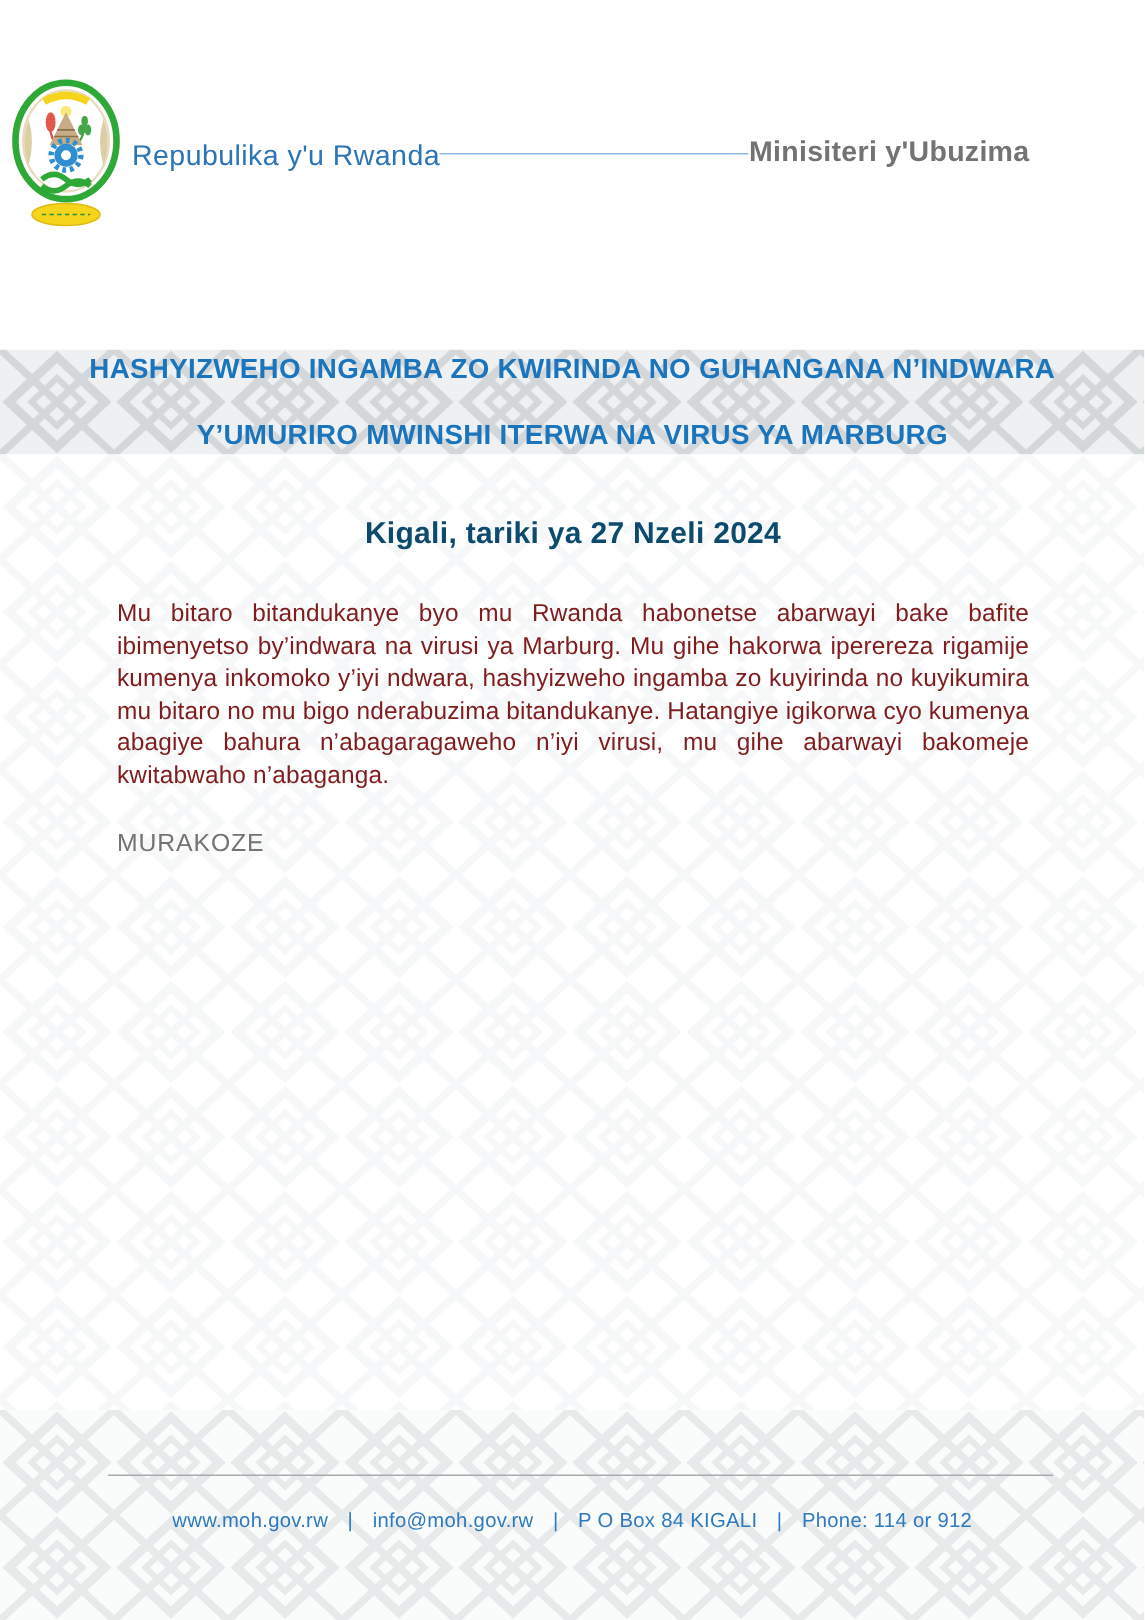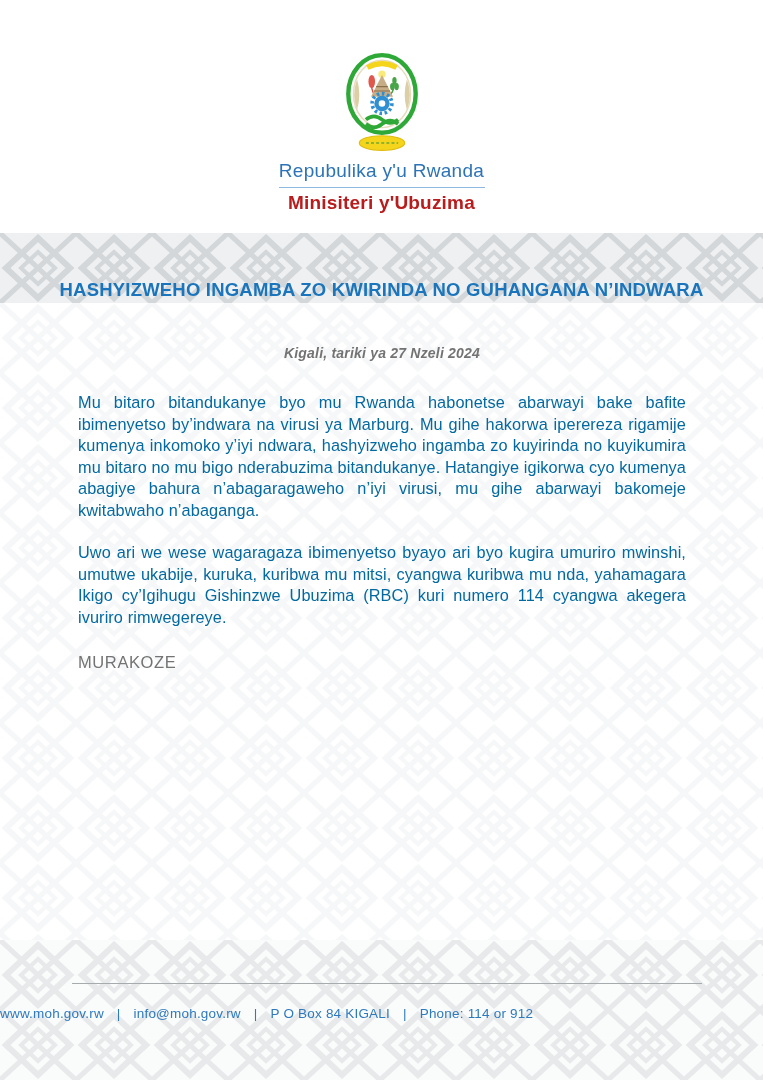--- a/index.html
+++ b/index.html
@@ -9,53 +9,53 @@
     font-family:"Liberation Sans","DejaVu Sans",sans-serif;
     -webkit-font-smoothing:antialiased;
   }
   .pat-layer{position:absolute;left:0;width:763px;pointer-events:none;}
   #pat-banner{top:233px;height:70px;}
   #pat-mid{top:303px;height:637px;opacity:.5;}
   #pat-bottom{top:940px;height:140px;}
 
   .letterhead{
     position:absolute;top:50px;left:0;width:763px;
-    display:flex;flex-direction:column;align-items:center;z-index:2;
+    display:flex;align-items:center;z-index:2;
   }
   .republic-label{
     margin-top:6px;color:#2d74b7;font-size:19px;font-weight:400;letter-spacing:.3px;
   }
   .lh-rule{width:206px;height:1px;background:#8db9e0;margin:5px 0 4px 0;}
-  .ministry-label{color:#b91c1c;font-size:19px;font-weight:700;letter-spacing:.2px;}
+  .ministry-label{color:#737373;font-size:19px;font-weight:700;letter-spacing:.2px;}
 
   .banner{
     position:absolute;top:233px;left:0;width:763px;height:70px;z-index:2;
-    display:flex;flex-direction:column;align-items:center;justify-content:flex-end;
+    display:flex;flex-direction:column;align-items:center;justify-content:space-between;
   }
   .banner-line{
     color:#1a75bc;font-weight:700;font-size:18.5px;line-height:26px;
     letter-spacing:.2px;text-align:center;white-space:nowrap;
   }
 
   .content{position:absolute;top:345px;left:78px;width:608px;z-index:2;}
   .dateline{
-    text-align:center;font-weight:700;font-size:14px;color:#737373;
-    margin:0 0 31px 0;letter-spacing:.2px;font-style:italic;
+    text-align:center;font-weight:700;font-size:20px;color:#0c4a6e;
+    margin:0 0 31px 0;letter-spacing:.2px;
   }
   .body-par{
     margin:0 0 21px 0;text-align:justify;
-    font-size:16.3px;line-height:21.5px;color:#0369a1;letter-spacing:.1px;
+    font-size:16.3px;line-height:21.5px;color:#7f1d1d;letter-spacing:.1px;
   }
   .closing{
     margin-top:25px;font-size:16.5px;color:#737373;letter-spacing:.6px;
   }
 
   .footer-rule{position:absolute;top:983px;left:72px;width:630px;height:1px;background:#a6abae;z-index:2;}
   .page-footer{
-    position:absolute;top:1006px;left:0;width:763px;text-align:left;z-index:2;
+    position:absolute;top:1006px;left:0;width:763px;text-align:center;z-index:2;
     color:#2e7abf;font-size:13.5px;font-weight:500;letter-spacing:.2px;
   }
   .page-footer .sep{margin:0 13px;color:#2e7abf;}
 </style>
 </head>
 <body>
 
 <div class="pat-layer" id="pat-banner">
   <svg width="763" height="70">
     <defs>
@@ -128,25 +128,25 @@
     <ellipse cx="60" cy="127" rx="31" ry="10" fill="#f5d41c" stroke="#dfbc10" stroke-width="1.5"></ellipse>
     <path d="M38 127 h44" stroke="#2f8f3a" stroke-width="1.5" stroke-dasharray="4 3"></path>
   </svg>
   <div class="republic-label">Repubulika y'u Rwanda</div>
   <div class="lh-rule"></div>
   <div class="ministry-label">Minisiteri y'Ubuzima</div>
 </div>
 
 <div class="banner">
   <div class="banner-line">HASHYIZWEHO INGAMBA ZO KWIRINDA NO GUHANGANA N’INDWARA</div>
+  <div class="banner-line">Y’UMURIRO MWINSHI ITERWA NA VIRUS YA MARBURG</div>
 </div>
 
 <div class="content">
   <p class="dateline">Kigali, tariki ya 27 Nzeli 2024</p>
   <p class="body-par">Mu bitaro bitandukanye byo mu Rwanda habonetse abarwayi bake bafite ibimenyetso by’indwara na virusi ya Marburg. Mu gihe hakorwa iperereza rigamije kumenya inkomoko y’iyi ndwara, hashyizweho ingamba zo kuyirinda no kuyikumira mu bitaro no mu bigo nderabuzima bitandukanye. Hatangiye igikorwa cyo kumenya abagiye bahura n’abagaragaweho n’iyi virusi, mu gihe abarwayi bakomeje kwitabwaho n’abaganga.</p>
-  <p class="body-par">Uwo ari we wese wagaragaza ibimenyetso byayo ari byo kugira umuriro mwinshi, umutwe ukabije, kuruka, kuribwa mu mitsi, cyangwa kuribwa mu nda, yahamagara Ikigo cy’Igihugu Gishinzwe Ubuzima (RBC) kuri numero 114 cyangwa akegera ivuriro rimwegereye.</p>
   <p class="closing">MURAKOZE</p>
 </div>
 
 <div class="footer-rule"></div>
 <div class="page-footer">
   <span>www.moh.gov.rw</span><span class="sep">|</span><span>info@moh.gov.rw</span><span class="sep">|</span><span>P O Box 84 KIGALI</span><span class="sep">|</span><span>Phone: 114 or 912</span>
 </div>
 
 </body></html>

